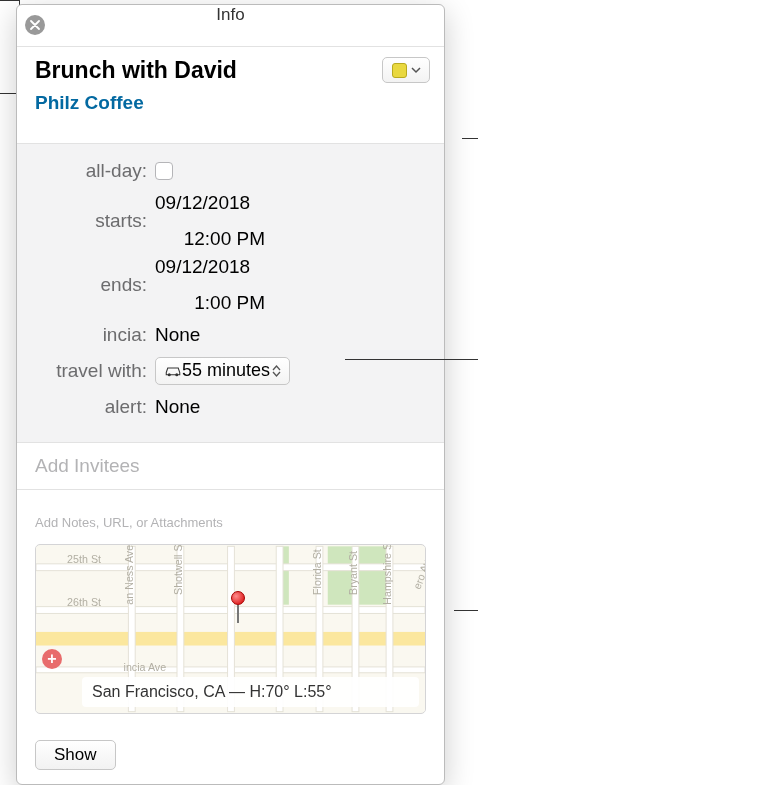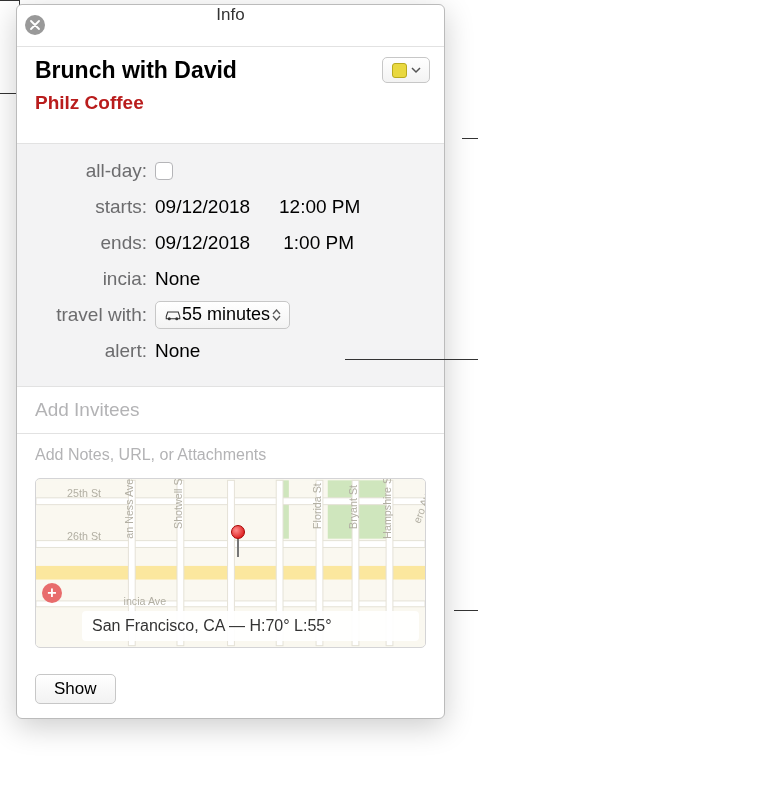--- a/index.html
+++ b/index.html
@@ -54,21 +54,21 @@
   }
   .event-title {
     font-size: 23px;
     font-weight: 700;
     color: #000;
     margin-bottom: 6px;
   }
   .event-loc {
     font-size: 19px;
     font-weight: 700;
-    color: #b91c1c;
+    color: #0369a1;
     line-height: 1.35;
   }
   .cal-picker {
     position: absolute;
     right: 14px;
     top: 10px;
     width: 48px;
     height: 26px;
     border: 1px solid #c7c7c7;
     border-radius: 5px;
@@ -103,20 +103,21 @@
     text-align: right;
     color: #6c6c6e;
     font-size: 19px;
     padding-right: 8px;
   }
   .row-val {
     color: #000;
     font-size: 19px;
     display: flex;
     gap: 14px;
+    flex-direction: column;
   }
   .checkbox {
     width: 18px;
     height: 18px;
     border: 1px solid #b5b5b8;
     border-radius: 4px;
     background: #fff;
     cursor: pointer;
   }
   .date-val { min-width: 110px; }
@@ -140,22 +141,23 @@
     padding: 12px 18px;
     border-bottom: 1px solid #e2e2e2;
     color: #b3b3b5;
     font-size: 19px;
   }
   .notes-block {
     padding: 12px 18px 16px 18px;
   }
   .notes-ph {
     color: #b3b3b5;
-    font-size: 16px;
+    font-size: 13px;
     margin-bottom: 14px;
+    margin-top: 13px;
   }
   .map-wrap {
     width: 100%;
     height: 170px;
     border: 1px solid #d4d4d6;
     border-radius: 5px;
     position: relative;
     overflow: hidden;
     background: #faf8f0;
   }

